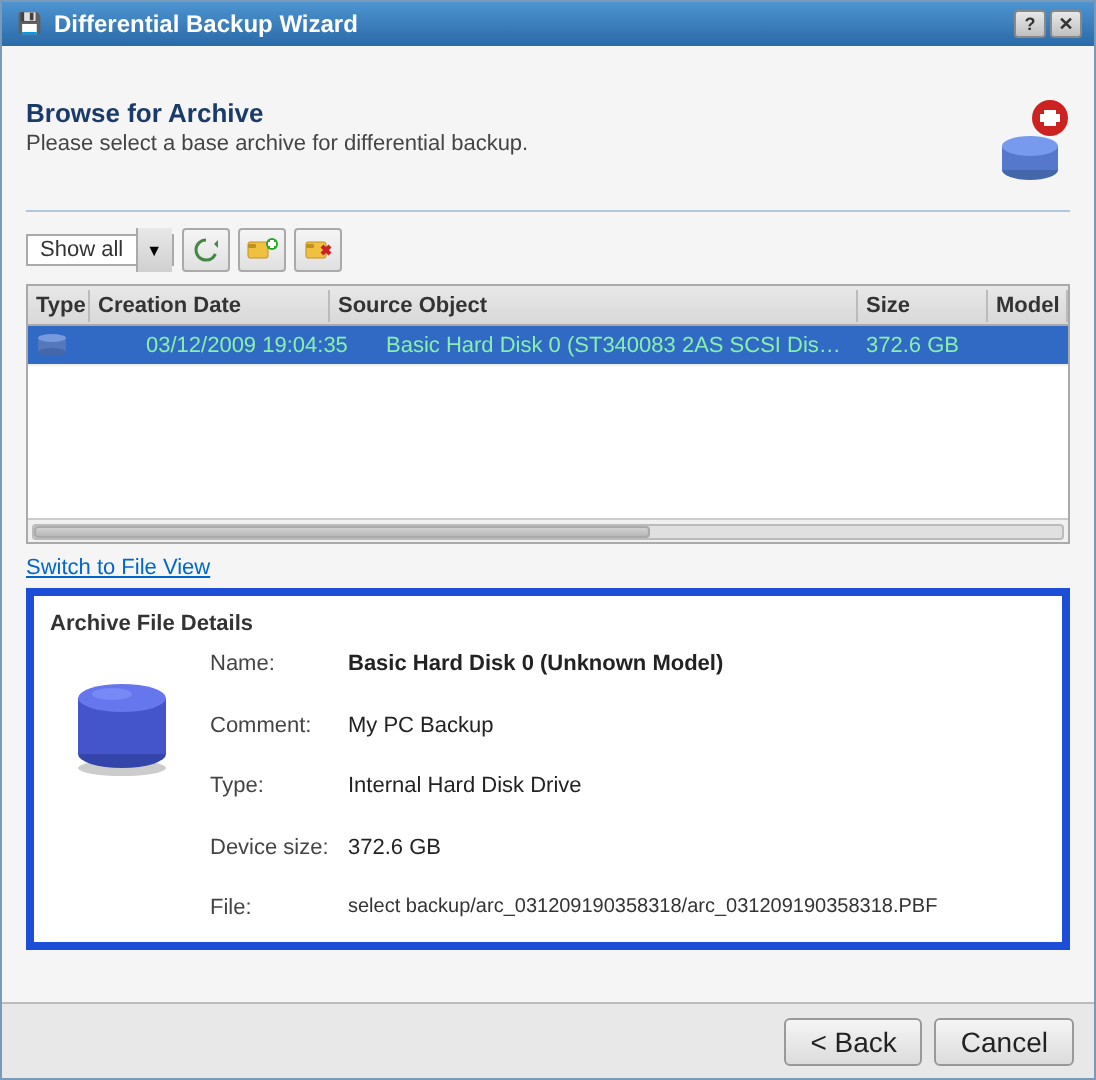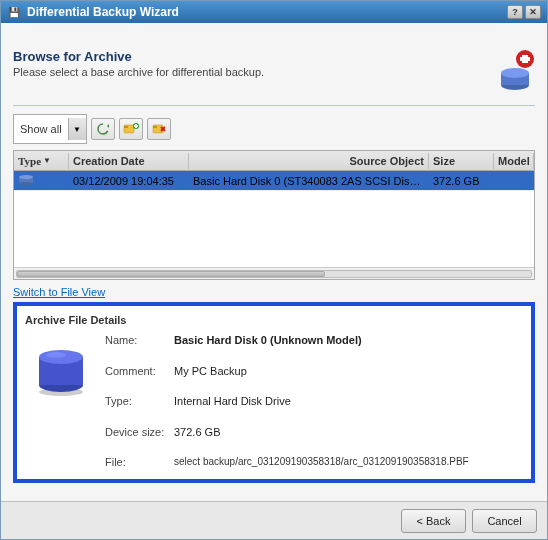--- a/index.html
+++ b/index.html
@@ -111,21 +111,21 @@
       align-items: center;
       gap: 4px;
       margin-bottom: 6px;
     }
 
     .show-all-combo {
       display: flex;
       align-items: center;
       border: 1px solid #aaa;
       background: white;
-      height: 30px;
+      height: 16px;
     }
 
     .show-all-label {
       padding: 2px 6px;
       font-size: 11px;
       color: #333;
       white-space: nowrap;
     }
 
     .show-all-arrow {
@@ -175,23 +175,23 @@
       font-size: 11px;
       font-weight: bold;
       color: #333;
       border-right: 1px solid #bbb;
       white-space: nowrap;
       overflow: hidden;
       display: flex;
       align-items: center;
     }
 
-    .th-type { width: 55px; font-family: Liberation Serif, serif; }
+    .th-type { width: 31px; }
     .th-date { width: 120px; }
-    .th-source { flex: 1; justify-content: flex-end; }
+    .th-source { flex: 1; }
     .th-size { width: 65px; }
     .th-flag { width: 40px; }
 
     .sort-arrow {
       font-size: 8px;
       margin-left: 2px;
     }
 
     .table-body {
       flex: 1;
@@ -201,21 +201,21 @@
     .table-row {
       display: flex;
       align-items: center;
       height: 20px;
       border-bottom: 1px solid #eee;
       cursor: pointer;
     }
 
     .table-row.selected {
       background: #316ac5;
-      color: #000000;
+      color: #86efac;
       align-items: center;
     }
 
     .td {
       padding: 2px 4px;
       font-size: 11px;
       white-space: nowrap;
       overflow: hidden;
       text-overflow: ellipsis;
     }
@@ -348,21 +348,21 @@
       gap: 6px;
     }
 
     .btn {
       height: 24px;
       min-width: 65px;
       padding: 0 12px;
       background: linear-gradient(to bottom, #f5f5f5, #dcdcdc);
       border: 1px solid #999;
       border-radius: 3px;
-      font-size: 11px;
+      font-size: 14px;
       cursor: pointer;
       display: flex;
       align-items: center;
       justify-content: center;
       color: #222;
     }
 
     .btn.primary {
       background: linear-gradient(to bottom, #f5f5f5, #dcdcdc);
     }

